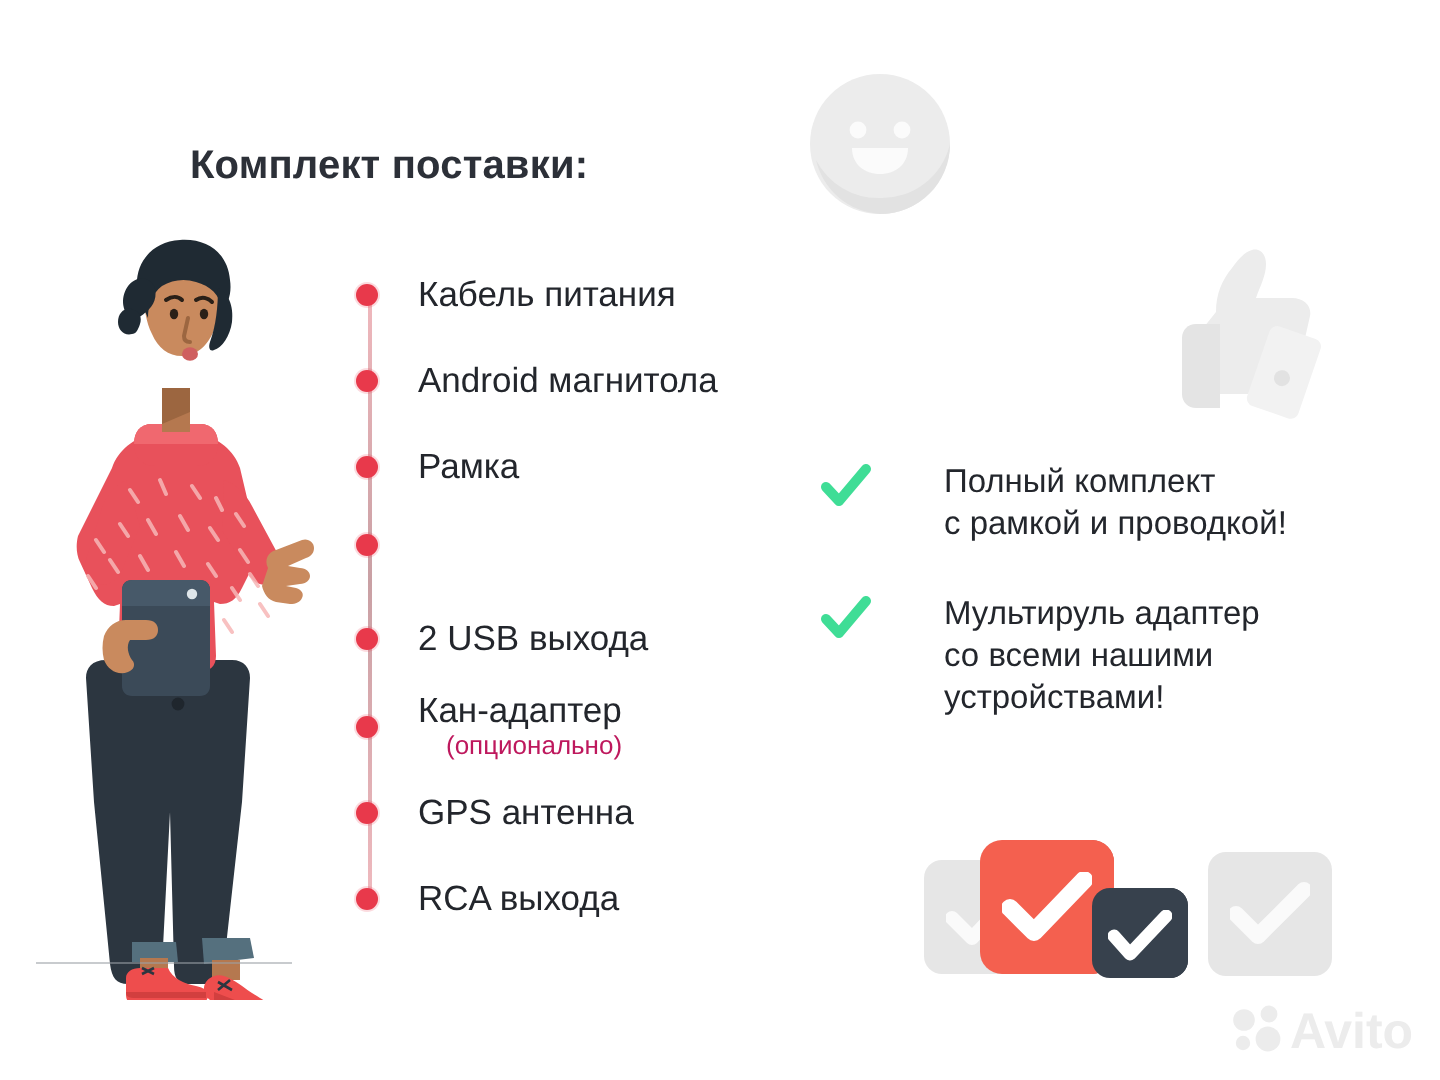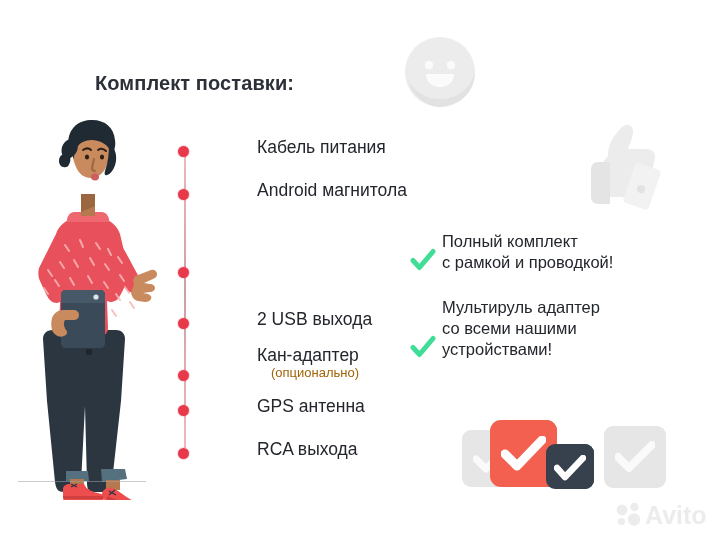--- a/index.html
+++ b/index.html
@@ -23,28 +23,28 @@
   }
 
   
   .person{position:absolute;left:8px;top:112px;width:160px;height:388px;}
   .ground{position:absolute;left:18px;top:481px;width:128px;height:1px;background:#9aa0a6;opacity:.55;}
 
   
   .list{position:absolute;left:176px;top:130px;width:240px;height:330px;}
   .rail{position:absolute;left:8px;top:16px;width:2px;height:302px;
         background:linear-gradient(180deg,#f0b8bd 0%,#c9a0a4 48%,#efb9be 100%);}
-  .li{position:absolute;left:0;display:flex;align-items:flex-end;gap:48px;}
+  .li{position:absolute;left:0;display:flex;align-items:center;}
   .dot{width:11px;height:11px;border-radius:50%;background:#e8394b;
        flex:0 0 11px;margin-left:2px;box-shadow:0 0 0 1px rgba(232,57,75,.18);}
   .li .txt{margin-left:20px;font-size:17.5px;color:#23262c;white-space:nowrap;line-height:1.1;}
-  .li .txt .sub{display:block;font-size:13px;color:#a16207;margin-left:14px;margin-top:1px;}
-
-  
-  .callout{position:absolute;display:flex;align-items:flex-end;}
+  .li .txt .sub{display:block;font-size:13px;color:#be185d;margin-left:14px;margin-top:1px;}
+
+  
+  .callout{position:absolute;display:flex;align-items:flex-start;gap:30px;}
   .gcheck{flex:0 0 26px;width:26px;height:26px;margin-top:-1px;}
   .callout .ctext{margin-left:6px;font-size:16.5px;color:#23262c;line-height:1.27;white-space:nowrap;}
 
   
   .cards{position:absolute;left:462px;top:418px;width:200px;height:72px;}
   .card{position:absolute;border-radius:9px;}
   .c-g1{left:0;top:12px;width:57px;height:57px;background:#e6e6e6;}
   .c-g2{left:142px;top:8px;width:62px;height:62px;background:#e6e6e6;}
   .c-red{left:28px;top:2px;width:67px;height:67px;background:#f4604f;border-radius:11px;}
   .c-red-sh{left:52px;top:2px;width:43px;height:67px;background:#cf4f41;border-radius:11px;}
@@ -146,20 +146,24 @@
     <div class="rail"></div>
 
     <div class="li" style="top:8px">
       <span class="dot"></span>
       <span class="txt">Кабель питания</span>
     </div>
     <div class="li" style="top:51px">
       <span class="dot"></span>
       <span class="txt">Android магнитола</span>
     </div>
+    <div class="li" style="top:94px">
+      <span class="dot"></span>
+      <span class="txt">Рамка</span>
+    </div>
     <div class="li" style="top:137px">
       <span class="dot"></span>
     </div>
     <div class="li" style="top:180px">
       <span class="dot"></span>
       <span class="txt">2 USB выхода</span>
     </div>
     <div class="li" style="top:216px">
       <span class="dot"></span>
       <span class="txt">

